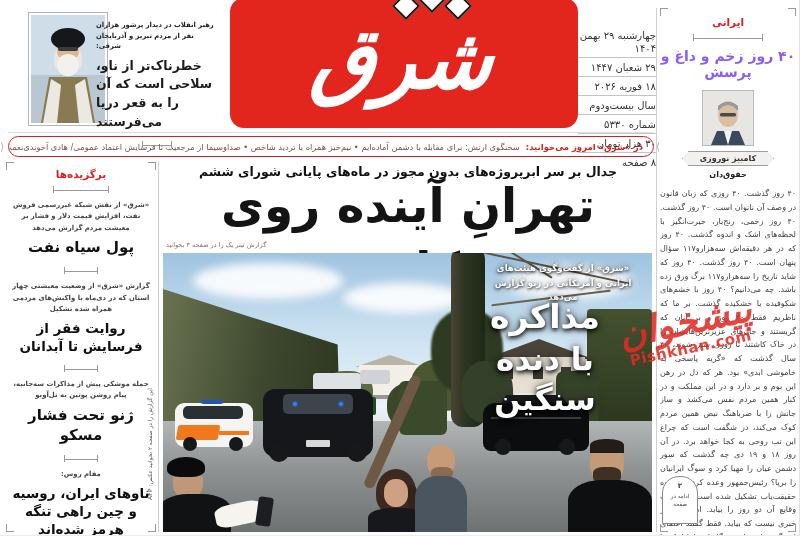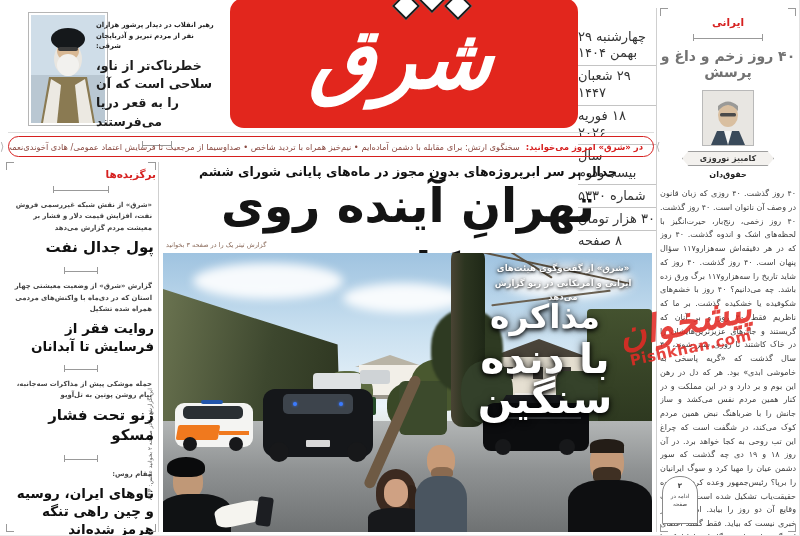--- a/index.html
+++ b/index.html
@@ -35,21 +35,21 @@
   #leader-orn { width:30px; margin:7px auto 0; }
 
   #logo { left:230px; top:-2px; width:348px; height:130px; background:#e2261d; border-radius:14px; }
   #logo-name { position:absolute; right:26px; top:2px; width:300px; color:#fff; font-size:84px; font-weight:bold;
                font-style:italic; line-height:118px; text-align:center; transform:skewX(-4deg); }
   .diamond { position:absolute; width:20px; height:20px; background:#fff; border:2px solid #1a1a1a; transform:rotate(45deg); }
   #rooz-notch { position:absolute; left:6px; bottom:4px; width:94px; height:52px; background:#fff; border-radius:10px; }
   #rooz-notch span { display:block; text-align:center; color:#d6201f; font-size:19px; font-weight:bold; font-style:italic; line-height:50px; }
 
   #dateblock { left:578px; top:26px; width:78px; }
-  .daterow { font-size:13px; color:#333; text-align:left; padding:2.5px 0; border-bottom:1px solid #c4c4c4; line-height:1.3; }
+  .daterow { font-size:10px; color:#333; text-align:right; padding:2.5px 0; border-bottom:1px solid #c4c4c4; line-height:1.3; }
   .daterow:last-child { border-bottom:none; }
 
   
   #strip { left:8px; top:136px; width:646px; height:21px; border:1px solid #d6201f; border-radius:11px;
            display:flex; align-items:center; padding:0 10px; white-space:nowrap; overflow:hidden; }
   #strip-label { color:#d6201f; font-weight:bold; font-size:8.5px; margin-left:6px; }
   #strip-items { color:#8a4a42; font-size:8.3px; }
   .strip-end { position:absolute; top:140px; color:#b3b3b3; font-size:11px; }
 
   
@@ -125,38 +125,38 @@
   #bald-beard { position:absolute; left:16px; top:22px; width:22px; height:12px; background:#8a6a50; border-radius:40%; }
   #beard-hair { position:absolute; left:22px; top:-2px; width:34px; height:14px; background:#241d17; border-radius:45% 45% 0 0; }
   #beard-beard { position:absolute; left:25px; top:26px; width:28px; height:16px; background:#3f3023; border-radius:35%; }
 
   
   #photo-kicker { position:absolute; right:10px; top:8px; width:158px; text-align:center; color:#fff;
     font-size:8.6px; font-weight:bold; line-height:1.7; text-shadow:0 1px 3px rgba(0,0,0,.95),0 0 6px rgba(0,0,0,.6); }
   #photo-title { position:absolute; right:12px; top:42px; width:190px; text-align:center; color:#fff; font-weight:900;
     text-shadow:0 2px 4px rgba(0,0,0,.95),0 0 10px rgba(0,0,0,.65); }
   #photo-title .t1 { font-size:33px; line-height:44px; display:block; }
-  #photo-title .t2 { font-size:41px; line-height:40px; display:block; }
+  #photo-title .t2 { font-size:31px; line-height:40px; display:block; }
   #photo-side-caption { left:147px; top:388px; height:146px; writing-mode:vertical-rl; transform:rotate(180deg);
     font-size:5.8px; color:#555; letter-spacing:.4px; }
 
   
-  #highlights { left:6px; top:162px; width:150px; height:370px; padding-top:6px; }
+  #highlights { left:6px; top:162px; width:150px; height:370px; padding-top:6px; text-align:center; }
   #hl-title { color:#d6201f; font-weight:bold; font-size:10.5px; letter-spacing:1px; }
   #hl-title-orn { width:56px; margin-top:4px; }
   .hl-kicker { font-size:6.9px; color:#444; line-height:1.65; margin:9px 4px 3px; font-weight:bold; }
   .hl-head { font-size:15px; font-weight:900; color:#101010; line-height:1.35; margin:2px 2px 0; }
   .hl-head.small { font-size:13.5px; }
   .hl-sep { width:34px; margin:8px auto 2px; }
 
   
   #editorial { left:660px; top:8px; width:136px; height:524px; padding-top:8px; }
   #ed-title { color:#d6201f; font-weight:bold; font-size:10.5px; text-align:center; letter-spacing:1px; }
   #ed-title-orn { width:70px; margin-top:4px; }
-  #ed-headline { margin-top:9px; text-align:center; font-size:14px; font-weight:bold; color:#737373; }
+  #ed-headline { margin-top:9px; text-align:center; font-size:14px; font-weight:bold; color:#8b5cf6; }
   #ed-photo { width:52px; height:56px; margin:10px auto 0; border:1px solid #b9b9b9; background:#eceae6; }
   #ed-photo svg { width:100%; height:100%; display:block; }
   #ed-name { width:92px; margin:5px auto 0; background:#f3f1ee; border:1px solid #9e9e9e; font-size:8px; font-weight:bold;
     color:#333; text-align:center; line-height:13px; clip-path:polygon(7% 0,93% 0,100% 50%,93% 100%,7% 100%,0 50%); }
   #ed-role { text-align:center; font-size:8px; font-weight:bold; color:#222; margin-top:4px; }
   #ed-body { margin-top:8px; height:352px; overflow:hidden; font-size:8px; line-height:1.72; color:#3d3d3d; text-align:justify; }
   #ed-cont { position:absolute; left:2px; bottom:8px; width:36px; height:48px; background:#fff; border:1px solid #8a8a8a;
     border-radius:17px 17px 0 0; text-align:center; padding-top:5px; }
   #ed-cont .pg { display:block; font-size:7px; color:#333; font-weight:bold; }
   #ed-cont .lbl { display:block; font-size:5.6px; color:#444; line-height:1.5; margin-top:2px; }
@@ -338,21 +338,21 @@
     <div class="corner c-tl" style="left:0; top:0;"></div>
     <div class="corner c-tr" style="right:0; top:0;"></div>
     <div class="corner c-bl" style="left:0; bottom:0;"></div>
     <div class="corner c-br" style="right:0; bottom:0;"></div>
 
     <div id="hl-title">برگزیده‌ها</div>
     <div id="hl-title-orn" class="orn"></div>
 
     <div>
       <div class="hl-kicker">«شرق» از نقش شبکه غیررسمی فروش نفت، افزایش قیمت دلار و فشار بر معیشت مردم گزارش می‌دهد</div>
-      <div class="hl-head">پول جدال نفت</div>
+      <div class="hl-head">پول سیاه نفت</div>
     </div>
     <div class="hl-sep orn"></div>
 
     <div>
       <div class="hl-kicker">گزارش «شرق» از وضعیت معیشتی چهار استان که در دی‌ماه با واکنش‌های مردمی همراه شده تشکیل</div>
       <div class="hl-head small">روایت فقر از فرسایش تا آبدانان</div>
     </div>
     <div class="hl-sep orn"></div>
 
     <div>

